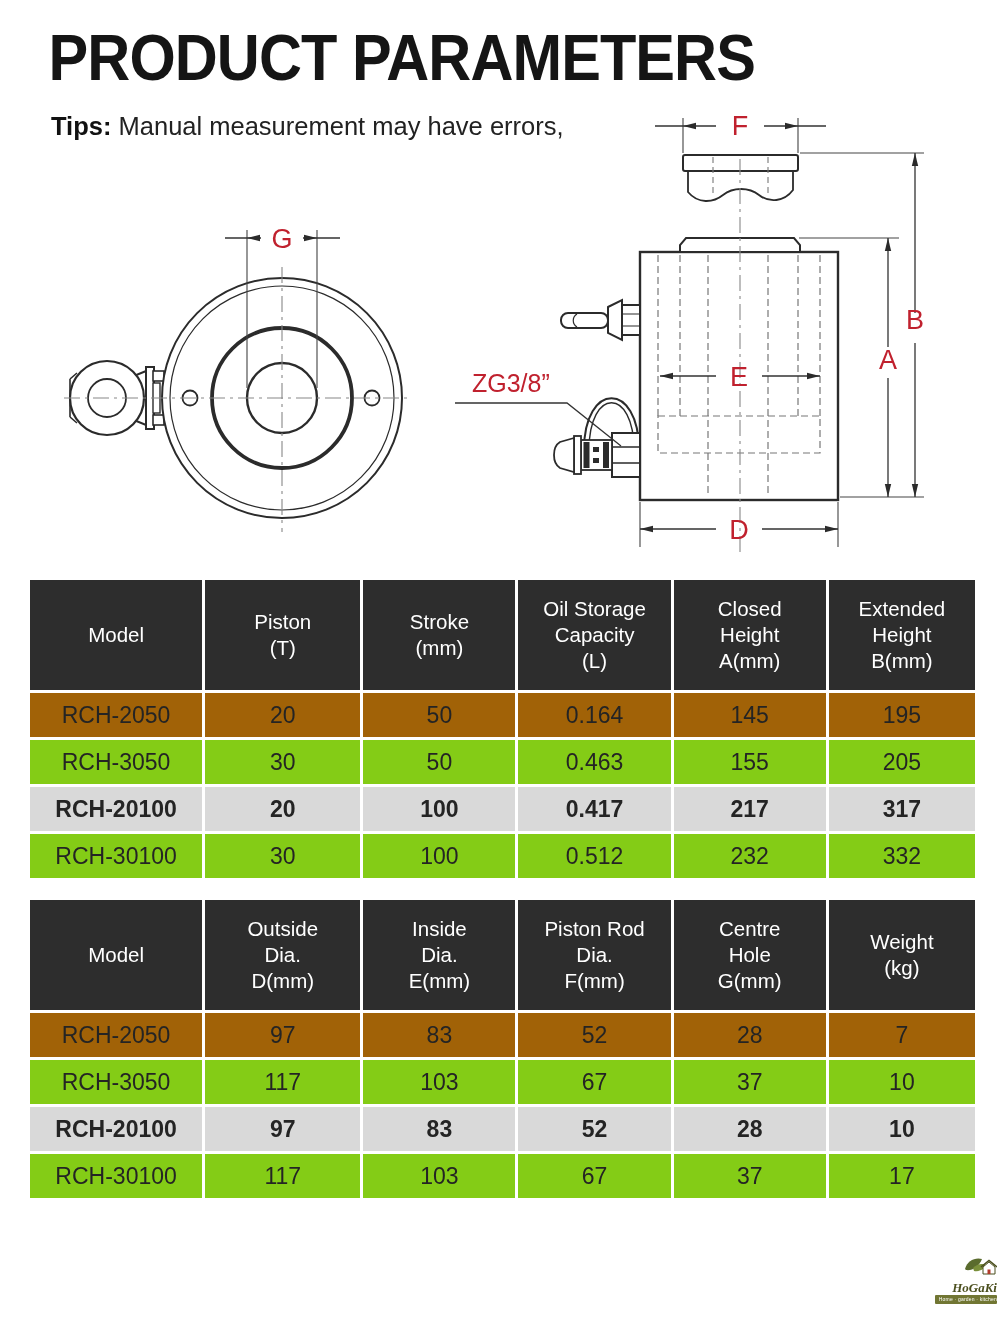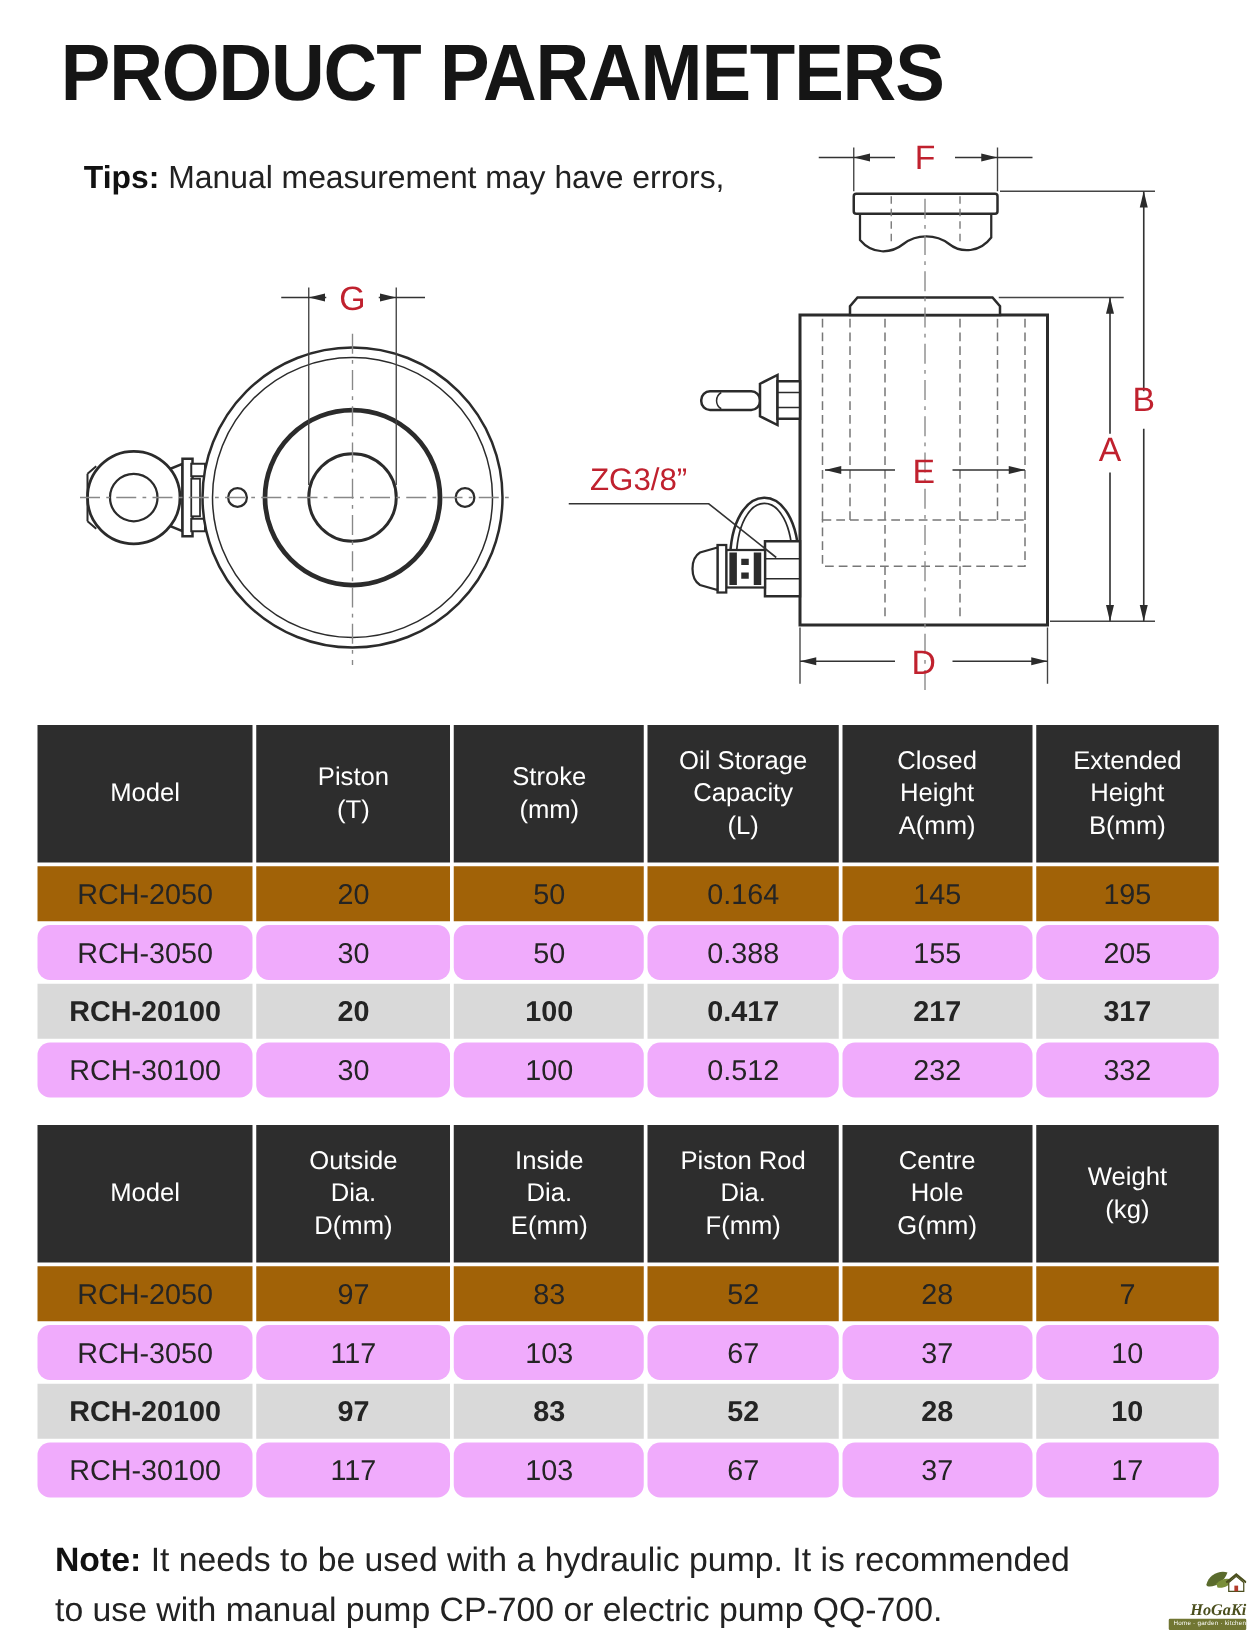--- a/index.html
+++ b/index.html
@@ -1,30 +1,30 @@
 <!DOCTYPE html>
 <html><head>
 <meta charset="utf-8">
 <style>
   html,body{margin:0;padding:0;background:#fff;}
   .page{position:relative;width:1000px;height:1318px;background:#ffffff;
         font-family:"Liberation Sans", sans-serif;color:#1f1f1f;overflow:hidden;}
   .title{position:absolute;top:26px;left:0;width:804px;text-align:center;margin:0;
          font-size:64px;font-weight:bold;line-height:1;color:#151515;}
   .title-inner{display:inline-block;transform:scaleX(.93);transform-origin:center;letter-spacing:-1px;}
-  .tips{position:absolute;left:51px;top:106px;margin:16px;font-size:25.5px;line-height:40px;color:#222;}
+  .tips{position:absolute;left:51px;top:106px;margin:0;font-size:25.5px;line-height:40px;color:#222;}
   .tips b,.note b{font-weight:bold;color:#111;}
   .drawing{position:absolute;left:0;top:95px;}
   .spec{position:absolute;left:27px;width:951px;border-collapse:separate;border-spacing:3px;table-layout:fixed;}
   .t1{top:577px;} .t2{top:897px;}
   .spec th{background:#2d2d2d;color:#ffffff;font-weight:normal;font-size:20.5px;line-height:26px;
            white-space:pre-line;height:110px;vertical-align:middle;text-align:center;padding:0;}
   .spec td{font-size:23px;color:#242424;text-align:center;height:44px;vertical-align:middle;padding:0;}
   tr.pink td{background:#a16207;}
-  tr.light td{background:#f0abfc;border-radius:10px;}
+  tr.light td{background:#84cc16;}
   tr.gray td{background:#d9d9d9;font-weight:bold;}
   .c0{width:172px;} .c1{width:155px;} .c2{width:152px;} .c3{width:152px;} .c4{width:152px;} .c5{width:146px;}
   .note{position:absolute;left:44px;top:1228px;margin:0;font-size:27px;line-height:40px;color:#222;width:930px;}
   .logo{position:absolute;right:3px;bottom:14px;width:62px;text-align:right;}
   .logo-brand{font-family:"Liberation Serif", serif;font-style:italic;font-weight:bold;
               font-size:13px;line-height:13px;color:#4b4f1e;}
   .logo-banner{background:#717633;color:#fff;font-size:5px;line-height:9px;letter-spacing:.2px;
                border-radius:1px;margin-top:1px;}
   svg text.dim{font-family:"Liberation Sans", sans-serif;font-size:27px;fill:#c0212e;}
   svg text.thread{font-family:"Liberation Sans", sans-serif;font-size:25px;fill:#c0212e;}
@@ -198,21 +198,21 @@
         <td>20</td>
         <td>50</td>
         <td>0.164</td>
         <td>145</td>
         <td>195</td>
       </tr>
       <tr class="light">
         <td>RCH-3050</td>
         <td>30</td>
         <td>50</td>
-        <td>0.388</td>
+        <td>0.463</td>
         <td>155</td>
         <td>205</td>
       </tr>
       <tr class="gray">
         <td>RCH-20100</td>
         <td>20</td>
         <td>100</td>
         <td>0.417</td>
         <td>217</td>
         <td>317</td>
@@ -285,21 +285,20 @@
         <td>RCH-30100</td>
         <td>117</td>
         <td>103</td>
         <td>67</td>
         <td>37</td>
         <td>17</td>
       </tr>
     </tbody>
   </table>
 
-  <p class="note"><b>Note:</b> <span>It needs to be used with a hydraulic pump. It is recommended</span><br><span>to use with manual pump CP-700 or electric pump QQ-700.</span></p>
 
   <div class="logo">
     <svg width="34" height="22" viewBox="0 0 34 22">
       <path d="M2,14 C4,6 12,2 19,4 C16,12 9,16 3,15 Z" fill="#5a6b2d"></path>
       <path d="M10,13 C14,9 19,8 23,10 C21,15 15,17 11,16 Z" fill="#7a8f3a"></path>
       <path d="M20,12 L26,7 L32,12 V19 H20 Z" fill="#ffffff" stroke="#4b4f1e" stroke-width="1"></path>
       <path d="M18,12 L26,5.5 L34,12" fill="none" stroke="#4b4f1e" stroke-width="1.6"></path>
       <rect x="24.5" y="14.5" width="3" height="4.5" fill="#b23a2a"></rect>
     </svg>
     <div class="logo-brand">HoGaKi</div>

